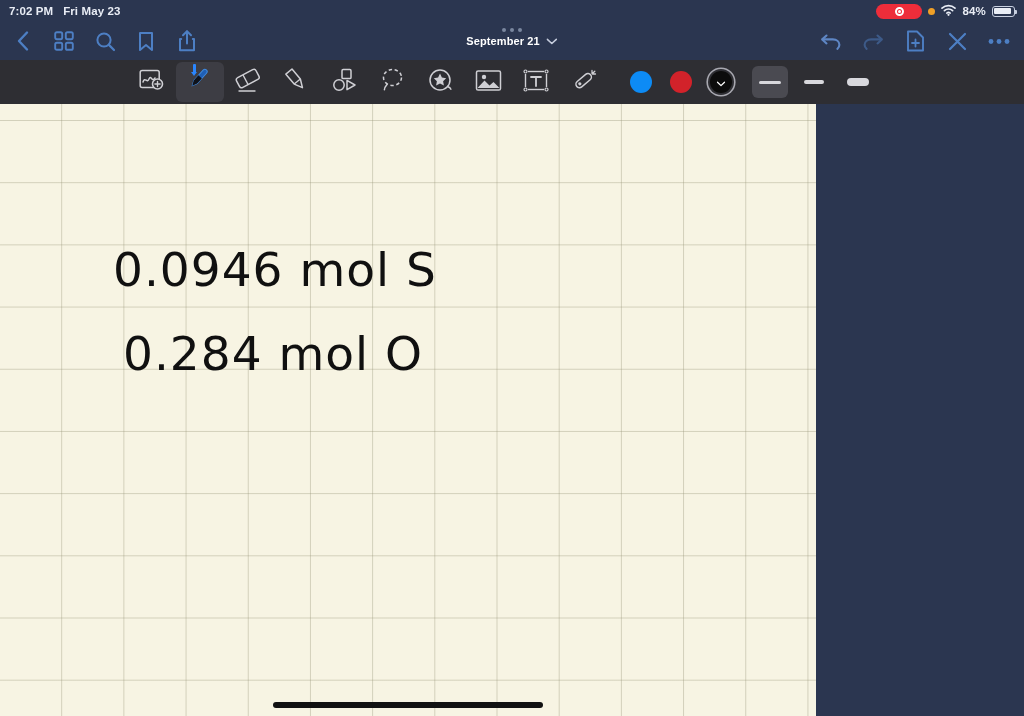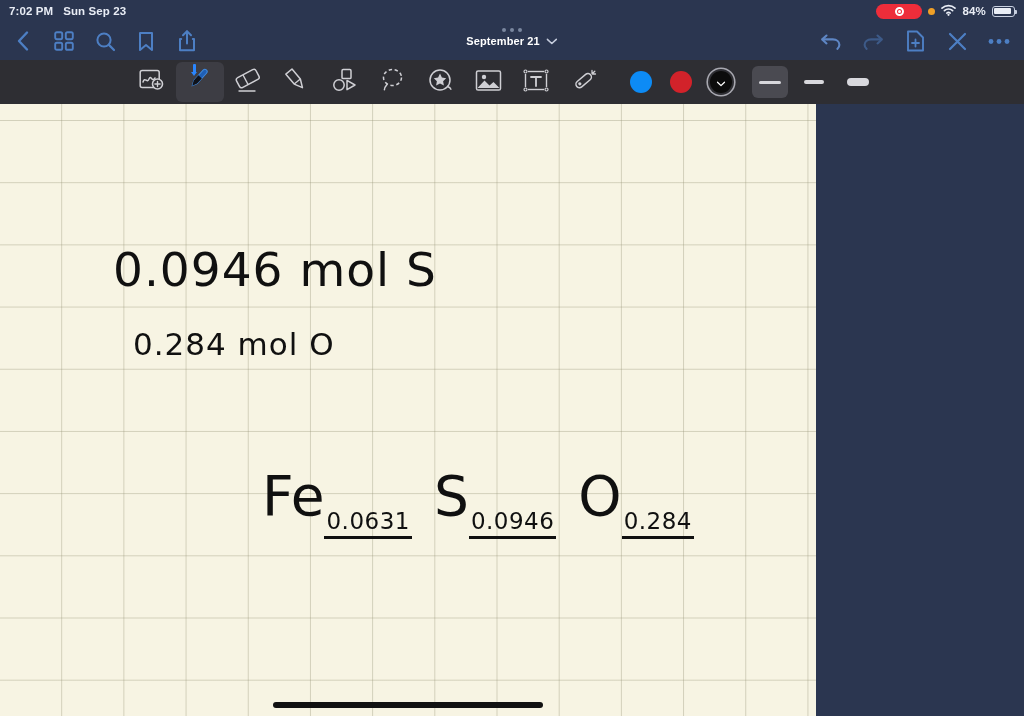--- a/index.html
+++ b/index.html
@@ -126,21 +126,21 @@
     overflow: hidden;
   }
   .ink { position: absolute; color: #111111; }
   .hw {
     font-family: "DejaVu Sans", sans-serif;
     font-weight: normal;
     color: #101010;
     white-space: nowrap;
   }
   .line1 { left: 113px; top: 138px; font-size: 47px; letter-spacing: 1px; }
-  .line2 { left: 133px; top: 222px; font-size: 31px; letter-spacing: 1px; text-align: right; }
+  .line2 { left: 123px; top: 222px; font-size: 47px; letter-spacing: 1px; text-align: right; }
   .formula { left: 262px; top: 360px; font-size: 55px; letter-spacing: 0px; }
   .formula .sub {
     font-size: 23px; letter-spacing: .5px;
     border-bottom: 3.5px solid #101010;
     padding: 0 2px 2px 2px;
     position: relative; top: 14px;
   }
   .formula .gap { display: inline-block; width: 22px; }
   .home-indicator {
     position: absolute; left: 50%; transform: translateX(-50%);
@@ -149,21 +149,21 @@
   }
 </style>
 </head>
 <body>
 
 <div id="app">
 
   <div class="statusbar">
     <div class="sb-left">
       <span class="sb-time">7:02 PM</span>
-      <span class="sb-date">Sun Sep 23</span>
+      <span class="sb-date">Fri May 23</span>
     </div>
     <div class="sb-spacer"></div>
     <div class="sb-right">
       <div class="rec-pill">
         <span class="ring">
             <i></i>
           </span>
       </div>
       <span class="orange-dot"></span>
       <span>
@@ -427,20 +427,17 @@
       </div>
 
     </div>
   </div>
 
   <div class="canvas">
 
     <div class="ink hw line1">0.0946 mol S</div>
     <div class="ink hw line2">0.284 mol O</div>
 
-    <div class="ink hw formula">
-      <span>Fe</span><span class="sub">0.0631</span><span class="gap"></span><span>S</span><span class="sub">0.0946</span><span class="gap"></span><span>O</span><span class="sub">0.284</span>
-    </div>
 
     <div class="home-indicator"></div>
   </div>
 
 </div>
 
 </body></html>

